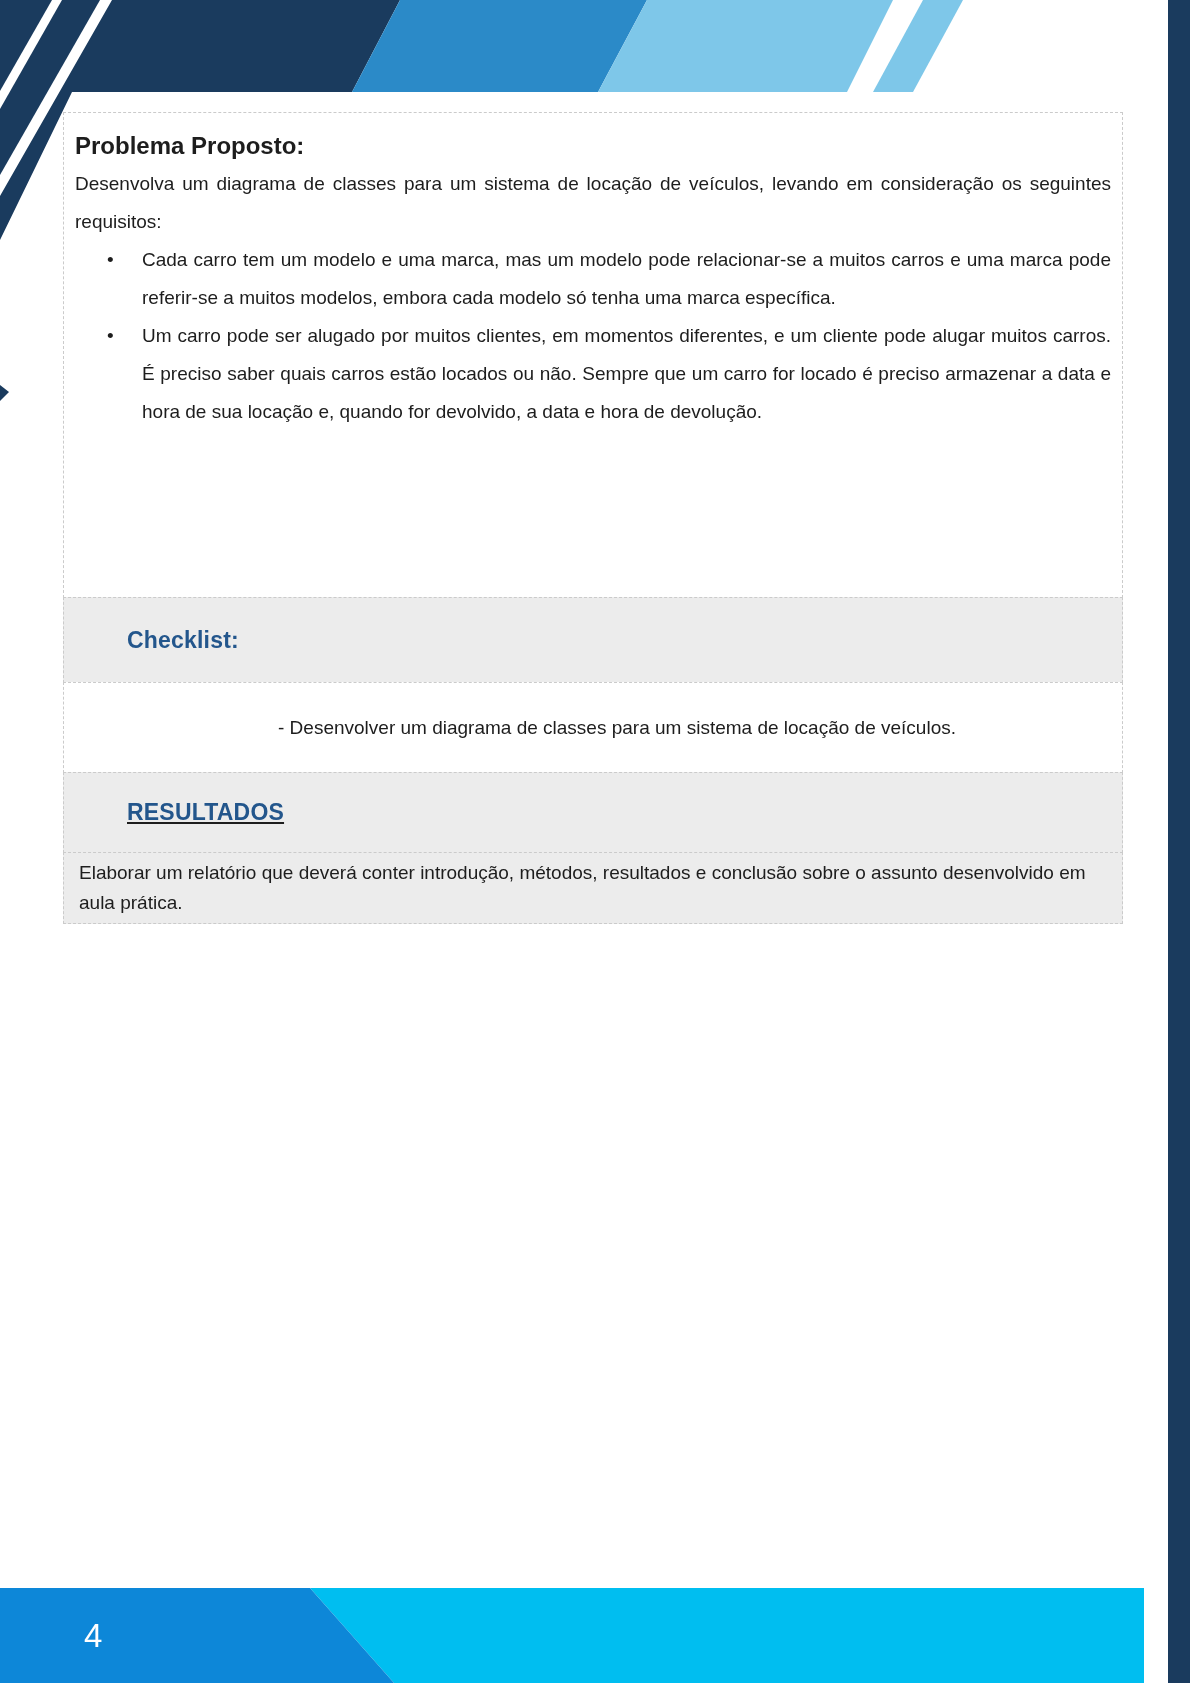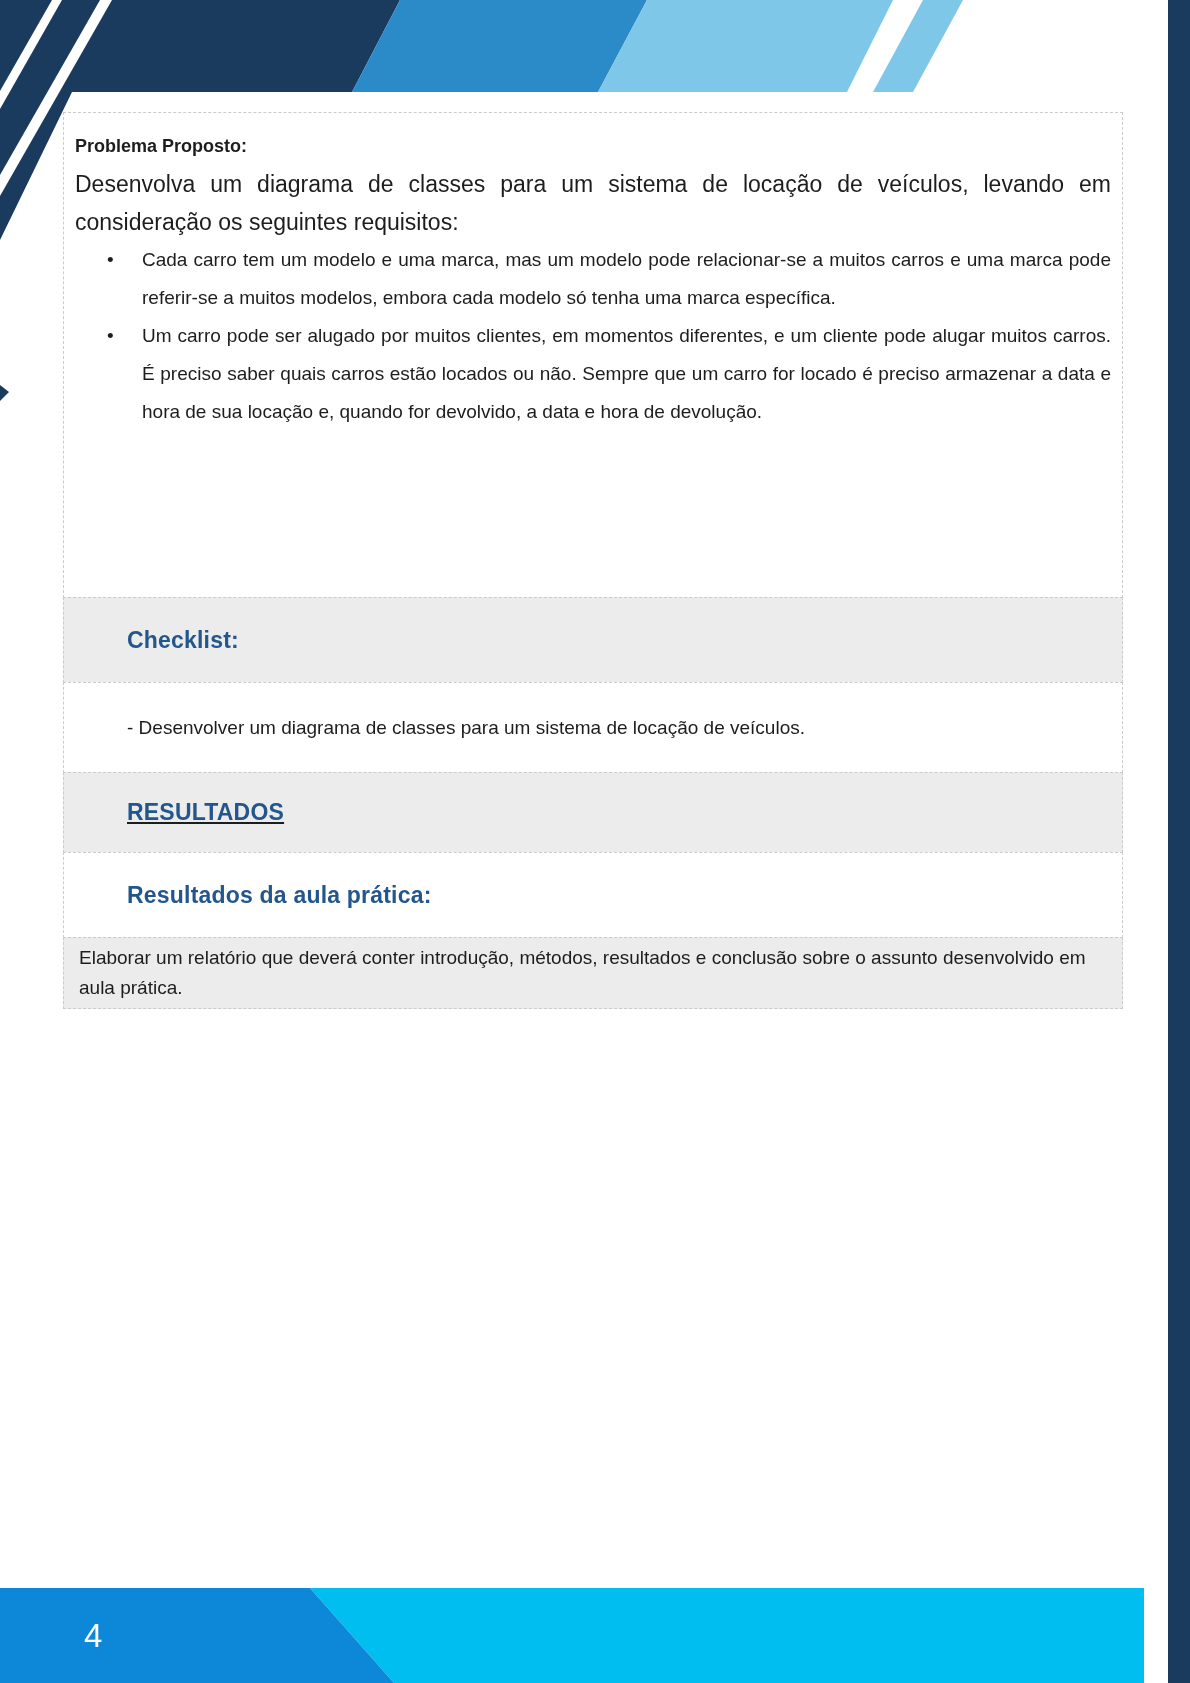--- a/index.html
+++ b/index.html
@@ -29,41 +29,41 @@
   .content{
     position:absolute;left:63px;top:112px;width:1060px;
   }
   .box,.band{
     box-sizing:border-box;border:1px dashed #cbcbcb;margin-top:-1px;
   }
   .box{
     background:#fff;min-height:486px;padding:14px 11px 20px 11px;margin-top:0;
   }
   .box-title{
-    font-weight:bold;font-size:18px;line-height:38px;margin:0;
+    font-weight:bold;font-size:24px;line-height:38px;margin:0;
   }
   .box-text{
-    font-size:23px;line-height:38px;margin:0;text-align:justify;
+    font-size:19px;line-height:38px;margin:0;text-align:justify;
   }
   .req-list{
     list-style:none;margin:0;padding:0;
   }
   .req-list li{
     position:relative;padding-left:67px;font-size:19px;line-height:38px;
     text-align:justify;
   }
   .req-list li::before{
     content:"\2022";position:absolute;left:32px;top:0;
     font-size:19px;line-height:38px;
   }
   .band{width:100%;display:flex;flex-direction:column;justify-content:center;padding-left:48px;}
   .band.gray{background:var(--band-gray,#ececec);}
   .band.white{background:#fff;}
   .band-h-checklist{height:86px;}
-  .band-h-row1{height:91px;}
+  .band-h-row1{height:91px;text-align:center;}
   .band-h-resultados{height:81px;text-decoration:underline;}
   .band-h-row2{height:86px;}
   .band-h-body{min-height:65px;padding:5px 0;}
   .band-heading{
     margin:0;padding:0 15px;
     color:var(--heading-blue,#23568c);
     font-size:23px;font-weight:bold;letter-spacing:.2px;
   }
   .band-text{
     margin:0;padding:0 15px;font-size:19px;line-height:30px;
@@ -106,23 +106,20 @@
     </section>
 
     <section class="band white band-h-row1">
       <p class="band-text row-item">- Desenvolver um diagrama de classes para um sistema de locação de veículos.</p>
     </section>
 
     <section class="band gray band-h-resultados">
       <h2 class="band-heading">RESULTADOS</h2>
     </section>
 
-    <section class="band white band-h-row2">
-      <h2 class="band-heading">Resultados da aula prática:</h2>
-    </section>
 
     <section class="band gray band-h-body">
       <p class="band-text">Elaborar um relatório que deverá conter introdução, métodos, resultados e conclusão sobre o assunto desenvolvido em aula prática.</p>
     </section>
 
   </div>
 
   <div class="footer">
     <svg width="1144" height="95" viewBox="0 0 1144 95" aria-hidden="true">
       <polygon points="310,0 1144,0 1144,95 394,95" fill="#00bef0"></polygon>

